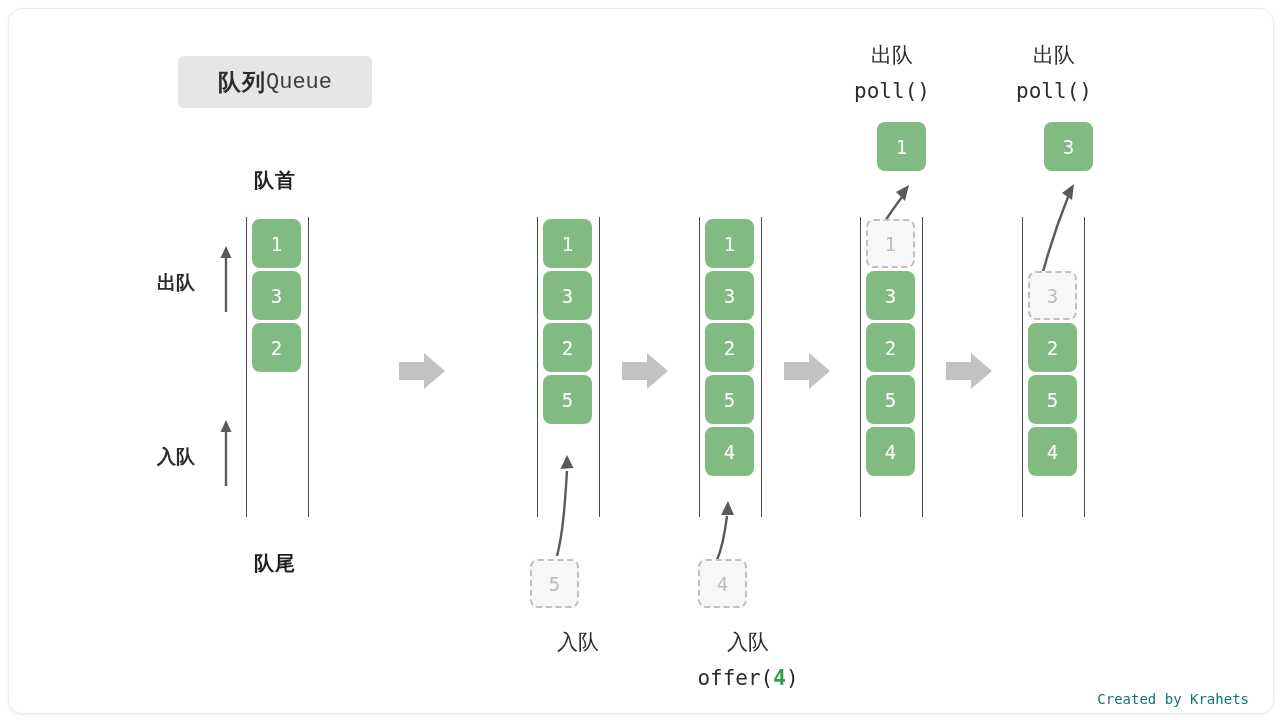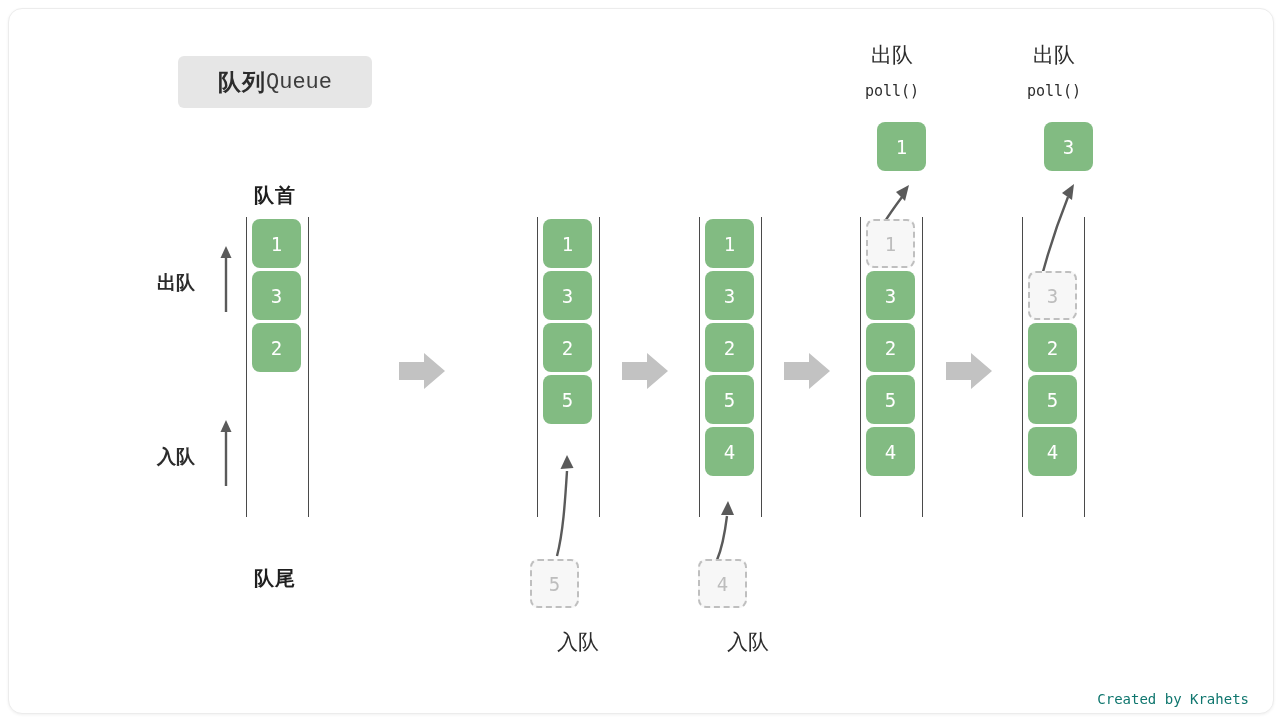--- a/index.html
+++ b/index.html
@@ -52,29 +52,29 @@
     width:49px;height:49px;border-radius:8px;background:#82bb82;
     display:flex;align-items:center;justify-content:center;
     font-size:19px;color:#fff;
     font-family:"DejaVu Sans Mono","Liberation Mono",monospace;
   }
 
   
   .caption{text-align:center;line-height:36px;white-space:nowrap;}
   .caption .cn{font-size:21px;color:#2c2c2c;display:block;}
   .caption .code{
-    font-size:15px;color:#2c2c2c;display:block;
+    font-size:21px;color:#2c2c2c;display:block;
     font-family:"DejaVu Sans Mono","Liberation Mono",monospace;
   }
   .caption .arg{color:#2e9e4f;font-weight:bold;}
 
   
   .endlabel{
     font-size:20px;font-weight:bold;color:#1f1f1f;
-    text-align:center;white-space:nowrap;letter-spacing:1px;margin-top:15px;
+    text-align:center;white-space:nowrap;letter-spacing:1px;
   }
   .sidelabel{
     font-size:19px;font-weight:bold;color:#2c2c2c;white-space:nowrap;
   }
 
   
   #credit{
     right:24px;bottom:6px;font-size:14px;color:#0f766e;
     font-family:"DejaVu Sans Mono","Liberation Mono",monospace;
   }
@@ -154,20 +154,21 @@
       <div class="cell">4</div>
     </div>
   </div>
   <svg class="abs" style="left:694px;top:485px;" width="60" height="70">
     <path d="M14,66 C20,52 22,38 24,22" stroke="#5a5a5a" stroke-width="2.4" fill="none"></path>
     <polygon points="25,7 18,21 31,21" fill="#5a5a5a"></polygon>
   </svg>
   <div class="abs cell ghost" style="left:689px;top:550px;">4</div>
   <div class="abs caption" style="left:639px;top:615px;width:200px;">
     <span class="cn">入队</span>
+    <span class="code"><span>offer(</span><span class="arg">4</span><span>)</span></span>
   </div>
 
   <svg class="abs" style="left:775px;top:342px;" width="50" height="40">
     <polygon points="0,11 25,11 25,2 46,20 25,38 25,29 0,29" fill="#c2c2c2"></polygon>
   </svg>
 
   <div class="abs caption" style="left:808px;top:28px;width:150px;">
     <span class="cn">出队</span>
     <span class="code">poll()</span>
   </div>

